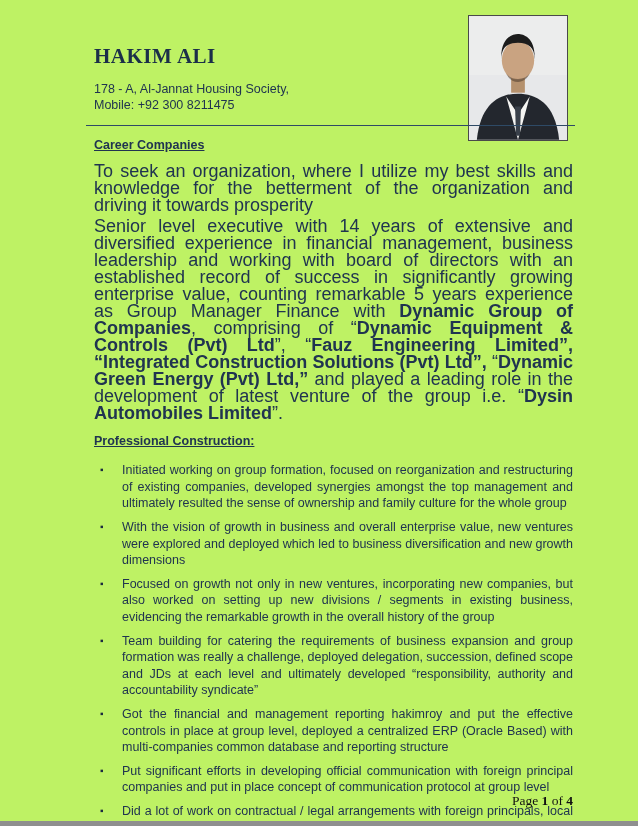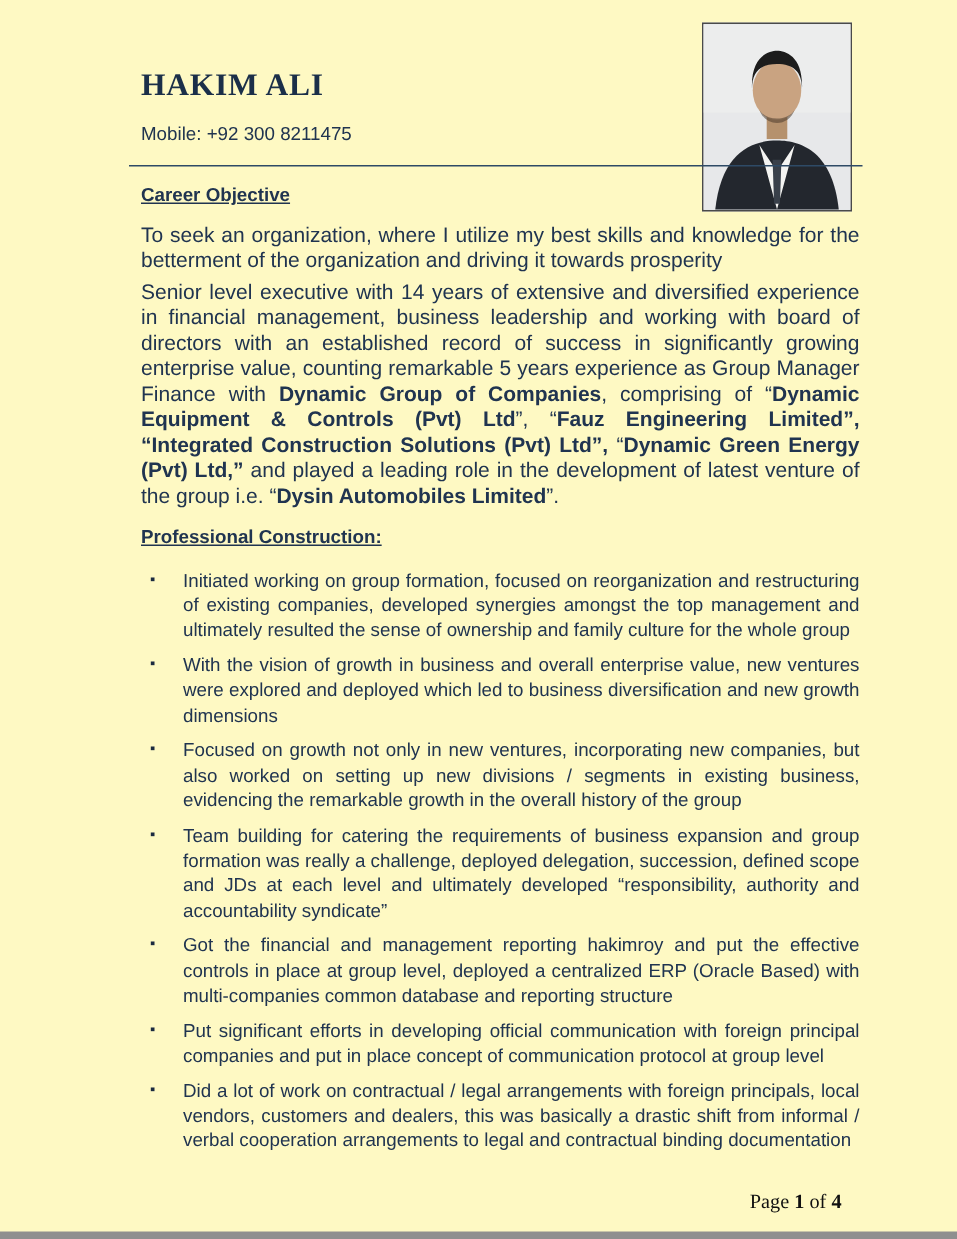--- a/index.html
+++ b/index.html
@@ -4,21 +4,21 @@
 <style>
   html,body{margin:0;padding:0;}
   body{
     width:638px;height:826px;
     background:#ffffff;
     font-family:"Liberation Sans",sans-serif;
     color:#203450;
     position:relative;
     overflow:hidden;
   }
-  .page{position:absolute;inset:0;background:#fef9c3;}
+  .page{position:absolute;inset:0;background:#bef264;}
   .content{position:absolute;left:94px;top:0;width:479px;}
 
   .name{
     margin-top:44px;
     font-family:"Liberation Serif",serif;
     font-weight:bold;
     font-size:21px;
     letter-spacing:0.5px;
     color:#1b2f49;
   }
@@ -32,21 +32,21 @@
     width:489px;
   }
 
   .section-heading{
     font-weight:bold;
     text-decoration:underline;
     font-size:12.5px;
     margin:12px 0 11px 0;
   }
   p.body-text{
-    font-size:14px;
+    font-size:18px;
     line-height:17px;
     text-align:justify;
     margin:0 0 4px 0;
   }
   .profile-para{line-height:17.6px;}
   .profile-para b{font-weight:bold;}
 
   ul.achievements{
     list-style:none;
     margin:14px 0 0 0;
@@ -77,21 +77,21 @@
     width:100px;
     height:126px;
     border:1px solid #4a4a4a;
     background:#e6e7e9;
     box-sizing:border-box;
   }
   .photo-frame svg{display:block;width:100%;height:100%;}
 
   .footer{
     position:absolute;
-    right:77px;
+    right:65px;
     bottom:17px;
     font-family:"Liberation Serif",serif;
     font-size:13.5px;
     color:#111111;
   }
   .footer b{font-weight:bold;}
 
   .bottom-strip{
     position:absolute;
     left:0;right:0;bottom:0;
@@ -116,26 +116,27 @@
       <path d="M33,44 C32,22 44,18 50,18 C56,18 68,22 67,44 C67,32 61,27 50,27 C39,27 33,32 33,44 Z" fill="#1c1c1c"></path>
       <path d="M38,58 C42,66 58,66 62,58 C58,70 42,70 38,58 Z" fill="#4a3b2c" opacity="0.55"></path>
     </svg>
   </div>
 
   <div class="content">
 
     <div class="name">HAKIM ALI</div>
 
     <div class="contact">
+      <div>178 - A, Al-Jannat Housing Society,</div>
       <div>Mobile: +92 300 8211475</div>
     </div>
 
     <hr class="rule">
 
-    <div class="section-heading">Career Objective</div>
+    <div class="section-heading">Career Companies</div>
     <p class="body-text">To seek an organization, where I utilize my best skills and knowledge for the betterment of the organization and driving it towards prosperity</p>
 
     <p class="body-text profile-para"><span>Senior level executive with 14 years of extensive and diversified experience in financial management, business leadership and working with board of directors with an established record of success in significantly growing enterprise value, counting remarkable 5 years experience as Group Manager Finance with </span><b>Dynamic Group of Companies</b><span>, comprising of “</span><b>Dynamic Equipment &amp; Controls (Pvt) Ltd</b><span>”, “</span><b>Fauz Engineering Limited”, “Integrated Construction Solutions (Pvt) Ltd”,</b><span> “</span><b>Dynamic Green Energy (Pvt) Ltd,”</b><span> and played a leading role in the development of latest venture of the group i.e. “</span><b>Dysin Automobiles Limited</b><span>”.</span></p>
 
     <div class="section-heading">Professional Construction:</div>
     <ul class="achievements">
         <li class="achievement-item">
           <span class="bullet-marker">▪</span>
           <span class="bullet-text">Initiated working on group formation, focused on reorganization and restructuring of existing companies, developed synergies amongst the top management and ultimately resulted the sense of ownership and family culture for the whole group</span>
         </li>

